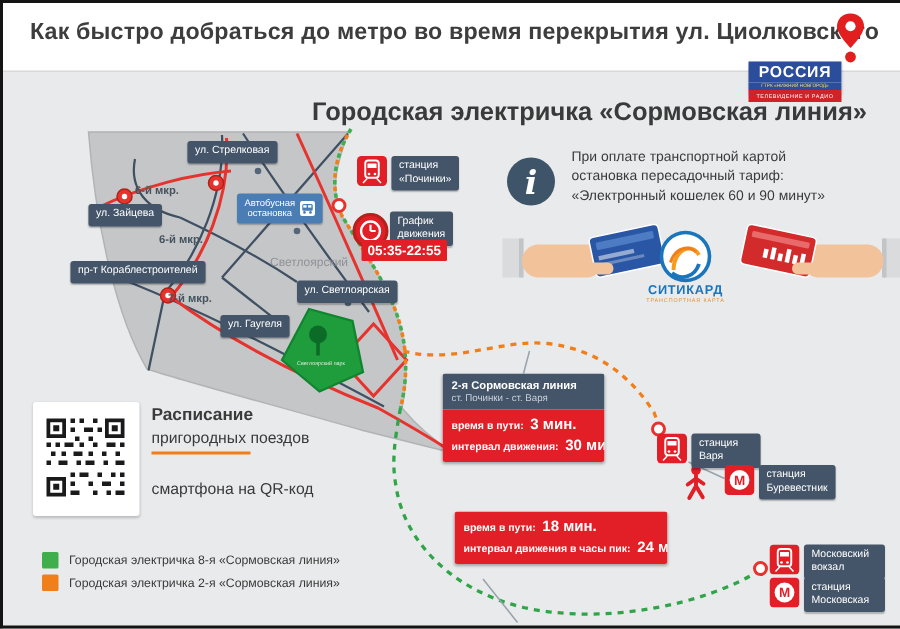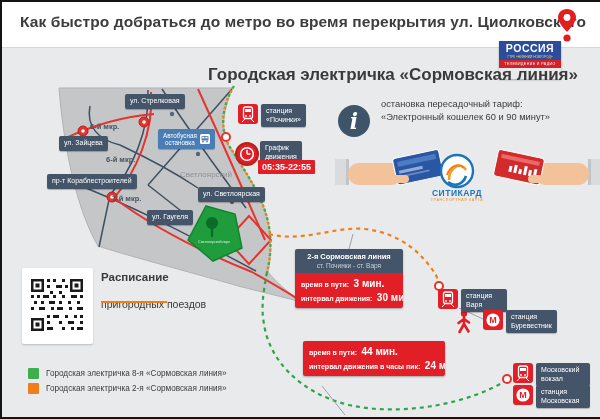--- a/index.html
+++ b/index.html
@@ -3,52 +3,52 @@
 <meta charset="utf-8">
 <style>
   html,body{margin:0;padding:0;background:#555;}
   .canvas{position:relative;width:600px;height:419px;background:#e9eaeb;overflow:hidden;
           font-family:"Liberation Sans",sans-serif;border-left:2px solid #141414;
           border-top:2px solid #141414;border-bottom:2px solid #141414;box-sizing:border-box;}
   .abs{position:absolute;}
   
   .header{position:absolute;left:0;top:0;width:600px;height:45px;background:#ffffff;border-bottom:1px solid #d7d8d9;}
   .title{position:absolute;left:18px;top:11px;font-size:15.5px;font-weight:700;color:#3d3d3d;letter-spacing:.1px;}
-  .logo{position:absolute;left:497px;top:39px;width:62px;height:38px;box-shadow:0 1px 2px rgba(0,0,0,.3);}
+  .logo{position:absolute;left:497px;top:39px;width:62px;height:21px;box-shadow:0 1px 2px rgba(0,0,0,.3);}
   .logo .l1{background:#2b4d9b;color:#fff;font-weight:700;font-size:10.5px;text-align:center;line-height:14px;height:14px;letter-spacing:.5px;}
   .logo .l2{background:#2b4d9b;color:#ffd76b;font-size:3.2px;text-align:center;line-height:5px;height:5px;}
   .logo .l3{background:#d22128;color:#fff;font-size:3.6px;text-align:center;line-height:8px;height:8px;letter-spacing:.4px;}
   .subtitle{position:absolute;left:200px;top:63px;width:382px;text-align:center;font-size:17px;font-weight:700;color:#3a3a3a;}
   
   .info-text{position:absolute;left:379px;top:96px;width:210px;font-size:9.3px;line-height:13px;color:#3a3a3a;}
   
   .lbl{position:absolute;background:#44556a;color:#fff;font-size:7px;line-height:8.5px;padding:3px 5px;border-radius:2px;white-space:nowrap;box-shadow:0 1px 1px rgba(0,0,0,.25);}
   .lbl-blue{background:#4a7db4;display:flex;align-items:center;gap:3px;font-size:6.3px;line-height:7px;text-align:center;}
   .mkr-txt{position:absolute;font-size:7.5px;font-weight:700;color:#45535f;white-space:nowrap;}
   .area-txt{position:absolute;font-size:8px;color:#8f9196;white-space:nowrap;}
   .park-txt{position:absolute;font-size:3.6px;color:#d9efdc;white-space:nowrap;}
   
   .station{position:absolute;display:flex;align-items:flex-start;gap:3px;}
   .st-lbl{background:#44556a;color:#fff;font-size:7px;line-height:8.5px;padding:3px 5px;border-radius:2px;white-space:nowrap;box-shadow:0 1px 1px rgba(0,0,0,.25);}
   .st-ic{width:20px;height:20px;flex:0 0 auto;}
   
   .sched-time{position:absolute;background:#e21e26;color:#fff;font-size:9px;font-weight:700;padding:2px 4px;border-radius:1px;white-space:nowrap;}
   
   .rcard{position:absolute;box-shadow:0 1px 2px rgba(0,0,0,.3);border-radius:2px;overflow:hidden;}
-  .rcard .hd{background:#44556a;color:#fff;padding:3px 6px 4px;text-align:center;}
+  .rcard .hd{background:#44556a;color:#fff;padding:3px 6px 4px;}
   .rcard .hd .t{font-size:7.5px;font-weight:700;}
   .rcard .hd .s{font-size:6.5px;color:#c9d1d9;margin-top:1px;}
   .rcard .bd{background:#e21e26;color:#fff;padding:3px 6px 4px;}
   .rcard .row{white-space:nowrap;line-height:11px;}
   .rcard .rl{font-size:7px;font-weight:700;}
   .rcard .rv{font-size:10px;font-weight:700;}
   
   .qrbox{position:absolute;left:20px;top:266px;width:71px;height:76px;background:#fff;border-radius:2px;box-shadow:0 1px 2px rgba(0,0,0,.2);}
   .qr-title{position:absolute;left:99px;top:269px;font-size:11.5px;font-weight:700;color:#3a3a3a;}
-  .qr-sub{position:absolute;left:99px;top:284px;font-size:10.5px;color:#3a3a3a;margin-top:12px;}
+  .qr-sub{position:absolute;left:99px;top:284px;font-size:10.5px;color:#3a3a3a;}
   .qr-rule{position:absolute;left:99px;top:299px;width:66px;height:2px;background:#f07f1a;}
   .qr-h1{position:absolute;left:99px;top:305px;font-size:10.5px;color:#3a3a3a;}
   .qr-h2{position:absolute;left:99px;top:318px;font-size:10.5px;color:#3a3a3a;}
   
   .leg{position:absolute;display:flex;align-items:center;gap:7px;font-size:8.2px;color:#3a3a3a;}
   .sq{width:11px;height:11px;border-radius:1px;}
   .sq-green{background:#3faf4e;}
   .sq-orange{background:#f07f1a;}
   
   .cc-name{position:absolute;left:415px;top:186px;width:80px;text-align:center;font-size:8.5px;font-weight:700;color:#1b75bb;letter-spacing:.5px;}
@@ -186,20 +186,21 @@
       <text x="352" y="127" text-anchor="middle" font-family="'DejaVu Serif',serif" font-style="italic" font-weight="700" font-size="22" fill="#fff">i</text>
     </g>
 
     <g transform="translate(452,308)">
       <circle cx="10" cy="3.5" r="3.2" fill="#e21e26"></circle>
       <path d="M10,7 L10,14 M10,9 L4.5,13 M10,9 L15,12.5 M10,14 L5.5,22 M10,14 L14.5,21.5" stroke="#e21e26" stroke-width="2.6" stroke-linecap="round" fill="none"></path>
     </g>
   </svg>
 
   <div class="info-text">
+    <div>При оплате транспортной картой</div>
     <div>остановка пересадочный тариф:</div>
     <div>«Электронный кошелек 60 и 90 минут»</div>
   </div>
 
   <div class="cc-name">СИТИКАРД</div>
   <div class="cc-tag">ТРАНСПОРТНАЯ КАРТА</div>
 
   <div class="lbl" style="left:123px;top:92px">ул. Стрелковая</div>
   <div class="mkr-txt" style="left:88px;top:120px">6-й мкр.</div>
   <div class="lbl" style="left:57px;top:134px">ул. Зайцева</div>
@@ -238,36 +239,36 @@
     <div class="st-lbl">
       <div>станция</div>
         <div>«Починки»</div>
     </div>
   </div>
 
   <div class="lbl" style="left:258px;top:139px">
     <div>График</div>
       <div>движения</div>
   </div>
-  <div class="sched-time" style="left:256px;top:158px">05:35-22:55</div>
+  <div class="sched-time" style="left:239px;top:158px">05:35-22:55</div>
 
   <div class="rcard" style="left:293px;top:247px;width:108px">
     <div class="hd">
       <div class="t">2-я Сормовская линия</div>
       <div class="s">ст. Починки - ст. Варя</div>
     </div>
     <div class="bd">
       <div class="row"><span class="rl">время в пути:</span> <span class="rv">3 мин.</span></div>
       <div class="row"><span class="rl">интервал движения:</span> <span class="rv">30 мин.</span></div>
     </div>
   </div>
 
   <div class="rcard" style="left:301px;top:339px;width:142px">
     <div class="bd">
-      <div class="row"><span class="rl">время в пути:</span> <span class="rv">44 мин.</span></div>
+      <div class="row"><span class="rl">время в пути:</span> <span class="rv">18 мин.</span></div>
       <div class="row"><span class="rl">интервал движения в часы пик:</span> <span class="rv">24 мин.</span></div>
     </div>
   </div>
 
   <div class="station" style="left:436px;top:287px">
     <svg class="st-ic" viewBox="0 0 20 20">
       <rect width="20" height="20" rx="3" fill="#e21e26"></rect>
       <rect x="5.5" y="3" width="9" height="11.5" rx="2" fill="none" stroke="#fff" stroke-width="1.3"></rect>
       <rect x="7" y="5" width="6" height="3" fill="#fff"></rect>
       <circle cx="8" cy="12" r=".9" fill="#fff"></circle>
@@ -336,20 +337,21 @@
         <rect x="6.5" y="6.5" width="4" height="4"></rect>
           <rect x="45.5" y="6.5" width="4" height="4"></rect>
           <rect x="6.5" y="45.5" width="4" height="4"></rect>
         <path d="M18 2h3v3h-3z M24 2h3v3h-3z M33 2h3v3h-3z M18 8h3v3h-3z M27 8h6v3h-6z M36 8h3v3h-3z M21 14h3v3h-3z M30 14h3v3h-3z M2 18h3v3h-3z M8 18h3v3h-3z M14 18h6v3h-6z M24 18h3v3h-3z M33 18h3v3h-3z M42 18h6v3h-6z M51 18h3v3h-3z M5 24h3v3h-3z M12 24h3v3h-3z M20 24h6v3h-6z M30 24h3v3h-3z M39 24h3v3h-3z M48 24h3v3h-3z M2 30h3v3h-3z M10 30h6v3h-6z M22 30h3v3h-3z M28 30h6v3h-6z M40 30h3v3h-3z M48 30h6v3h-6z M18 38h3v3h-3z M24 38h6v3h-6z M36 38h3v3h-3z M45 38h3v3h-3z M51 38h3v3h-3z M18 44h3v3h-3z M30 44h3v3h-3z M39 44h6v3h-6z M51 44h3v3h-3z M18 50h6v3h-6z M33 50h3v3h-3z M42 50h3v3h-3z M48 50h6v3h-6z"></path>
       </g>
     </svg>
   </div>
   <div class="qr-title">Расписание</div>
   <div class="qr-sub">пригородных поездов</div>
   <div class="qr-rule"></div>
+  <div class="qr-h2">смартфона на QR-код</div>
 
   <div class="leg" style="left:26px;top:366px">
     <span class="sq sq-green"></span>
     <span>Городская электричка 8-я  «Сормовская линия»</span>
   </div>
   <div class="leg" style="left:26px;top:381px">
     <span class="sq sq-orange"></span>
     <span>Городская электричка 2-я  «Сормовская линия»</span>
   </div>
 

